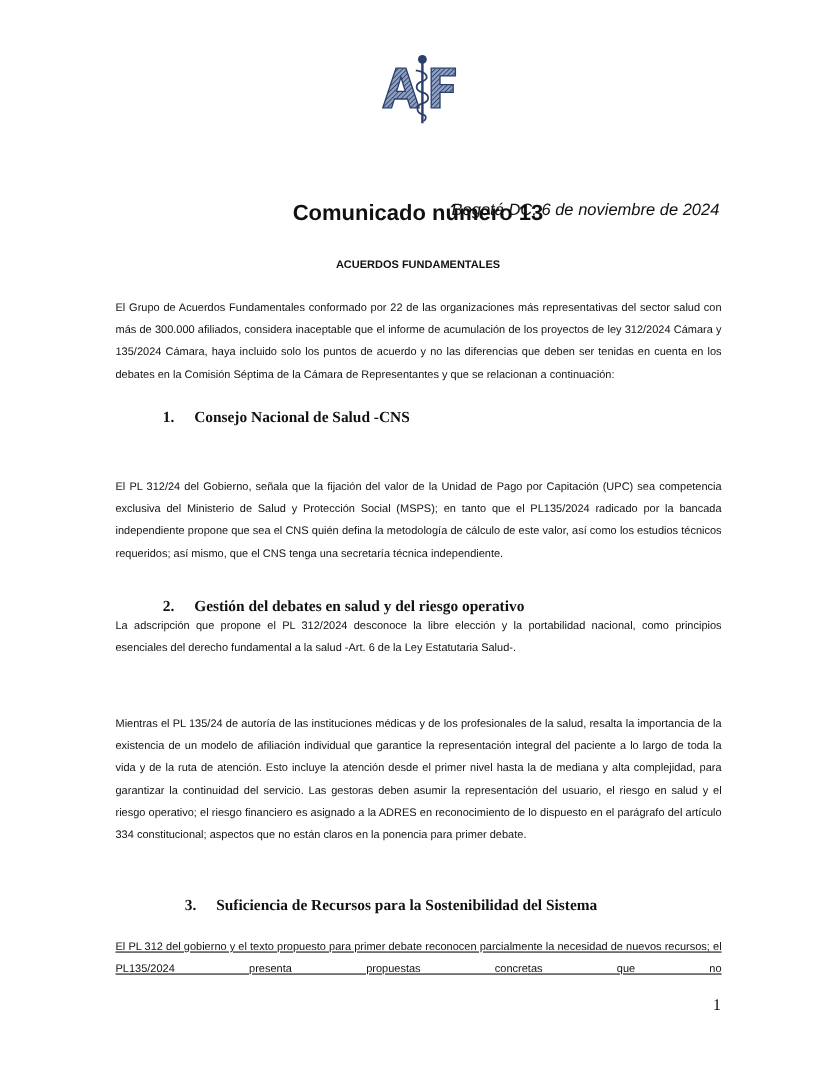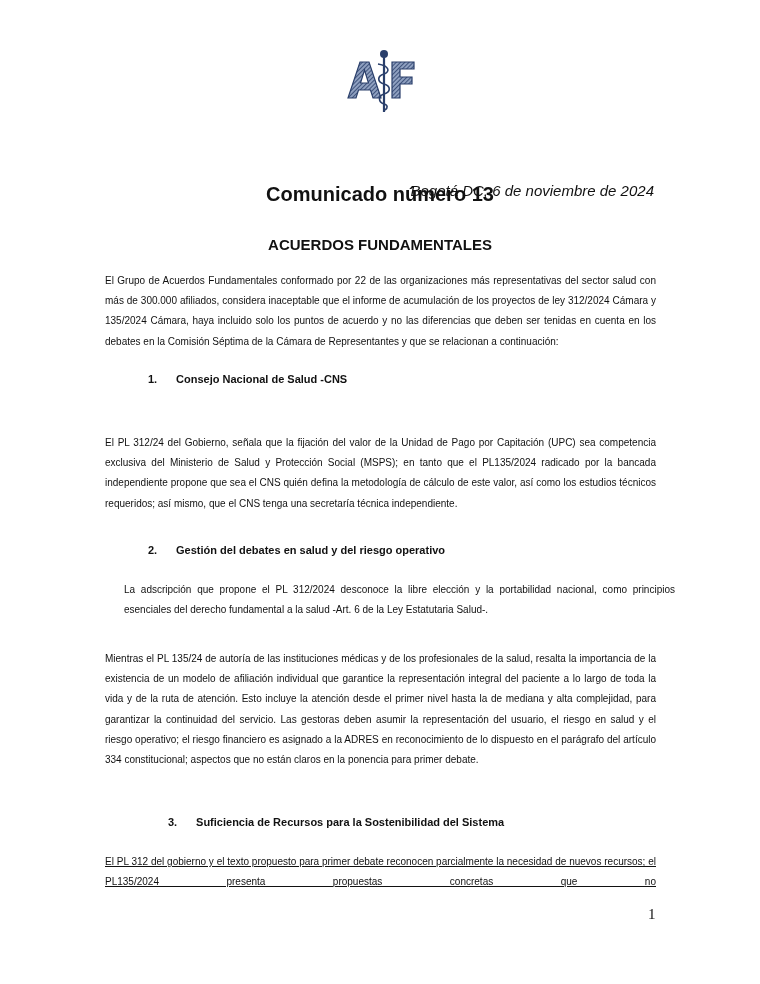--- a/index.html
+++ b/index.html
@@ -12,28 +12,28 @@
     }
     .title {
       position: absolute; left: 0; width: 760px; top: 146px; text-align: center;
       font-weight: bold; font-size: 20px; margin-top: 37px;
     }
     .date {
       position: absolute; right: 106px; top: 182px; font-size: 15px; font-style: italic;
     }
     .heading {
       position: absolute; left: 0; width: 760px; top: 236px; text-align: center;
-      font-weight: bold; font-size: 15px;
+      font-weight: bold; font-size: 10px;
     }
     .para {
       position: absolute; left: 105px; width: 551px; font-size: 10px; line-height: 20.2px;
       text-align: justify; text-align-last: left;
     }
     .section {
-      position: absolute; left: 148px; font-weight: bold; font-size: 11px;
+      position: absolute; left: 148px; font-weight: bold; font-size: 14px; font-family: Liberation Serif, serif;
     }
     .section .num { display: inline-block; width: 25px; }
     .pagenum {
       position: absolute; left: 648px; top: 906px; font-family: "Liberation Serif", serif; font-size: 15px;
     }
   </style>
 </head>
 <body>
 
 <div class="logo">
@@ -64,21 +64,21 @@
 <div class="section" style="top:373px;">
   <span class="num">1.</span>
   <span>Consejo Nacional de Salud -CNS</span>
 </div>
 <div class="para" style="top:433px;">El PL 312/24 del Gobierno, señala que la fijación del valor de la Unidad de Pago por Capitación (UPC) sea competencia exclusiva del Ministerio de Salud y Protección Social (MSPS); en tanto que el PL135/2024 radicado por la bancada independiente propone que sea el CNS quién defina la metodología de cálculo de este valor, así como los estudios técnicos requeridos; así mismo, que el CNS tenga una secretaría técnica independiente.</div>
 
 <div class="section" style="top:544px;">
   <span class="num">2.</span>
   <span>Gestión del debates en salud y del riesgo operativo</span>
 </div>
-<div class="para" style="top:580px;margin-left:19px;">La adscripción que propone el PL 312/2024 desconoce la libre elección y la portabilidad nacional, como principios esenciales del derecho fundamental a la salud -Art. 6 de la Ley Estatutaria Salud-.</div>
+<div class="para" style="top:560px;">La adscripción que propone el PL 312/2024 desconoce la libre elección y la portabilidad nacional, como principios esenciales del derecho fundamental a la salud -Art. 6 de la Ley Estatutaria Salud-.</div>
 <div class="para" style="top:649px;">Mientras el PL 135/24 de autoría de las instituciones médicas y de los profesionales de la salud, resalta la importancia de la existencia de un modelo de afiliación individual que garantice la representación integral del paciente a lo largo de toda la vida y de la ruta de atención. Esto incluye la atención desde el primer nivel hasta la de mediana y alta complejidad, para garantizar la continuidad del servicio. Las gestoras deben asumir la representación del usuario, el riesgo en salud y el riesgo operativo; el riesgo financiero es asignado a la ADRES en reconocimiento de lo dispuesto en el parágrafo del artículo 334 constitucional; aspectos que no están claros en la ponencia para primer debate.</div>
 
 <div class="section" style="top:816px;margin-left:20px;">
   <span class="num">3.</span>
   <span>Suficiencia de Recursos para la Sostenibilidad del Sistema</span>
 </div>
 <div class="para" style="top:852px; text-align-last: justify; text-decoration: underline;">El PL 312 del gobierno y el texto propuesto para primer debate reconocen parcialmente la necesidad de nuevos recursos; el PL135/2024 presenta propuestas concretas que no</div>
 
 <div class="pagenum">1</div>
 

